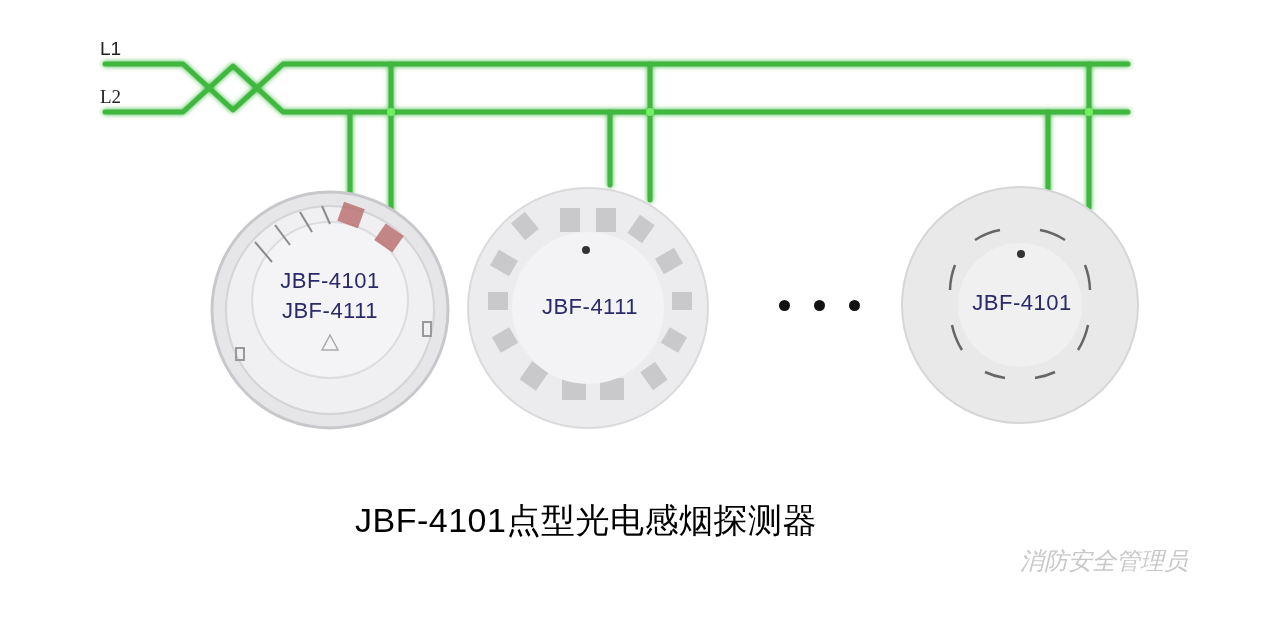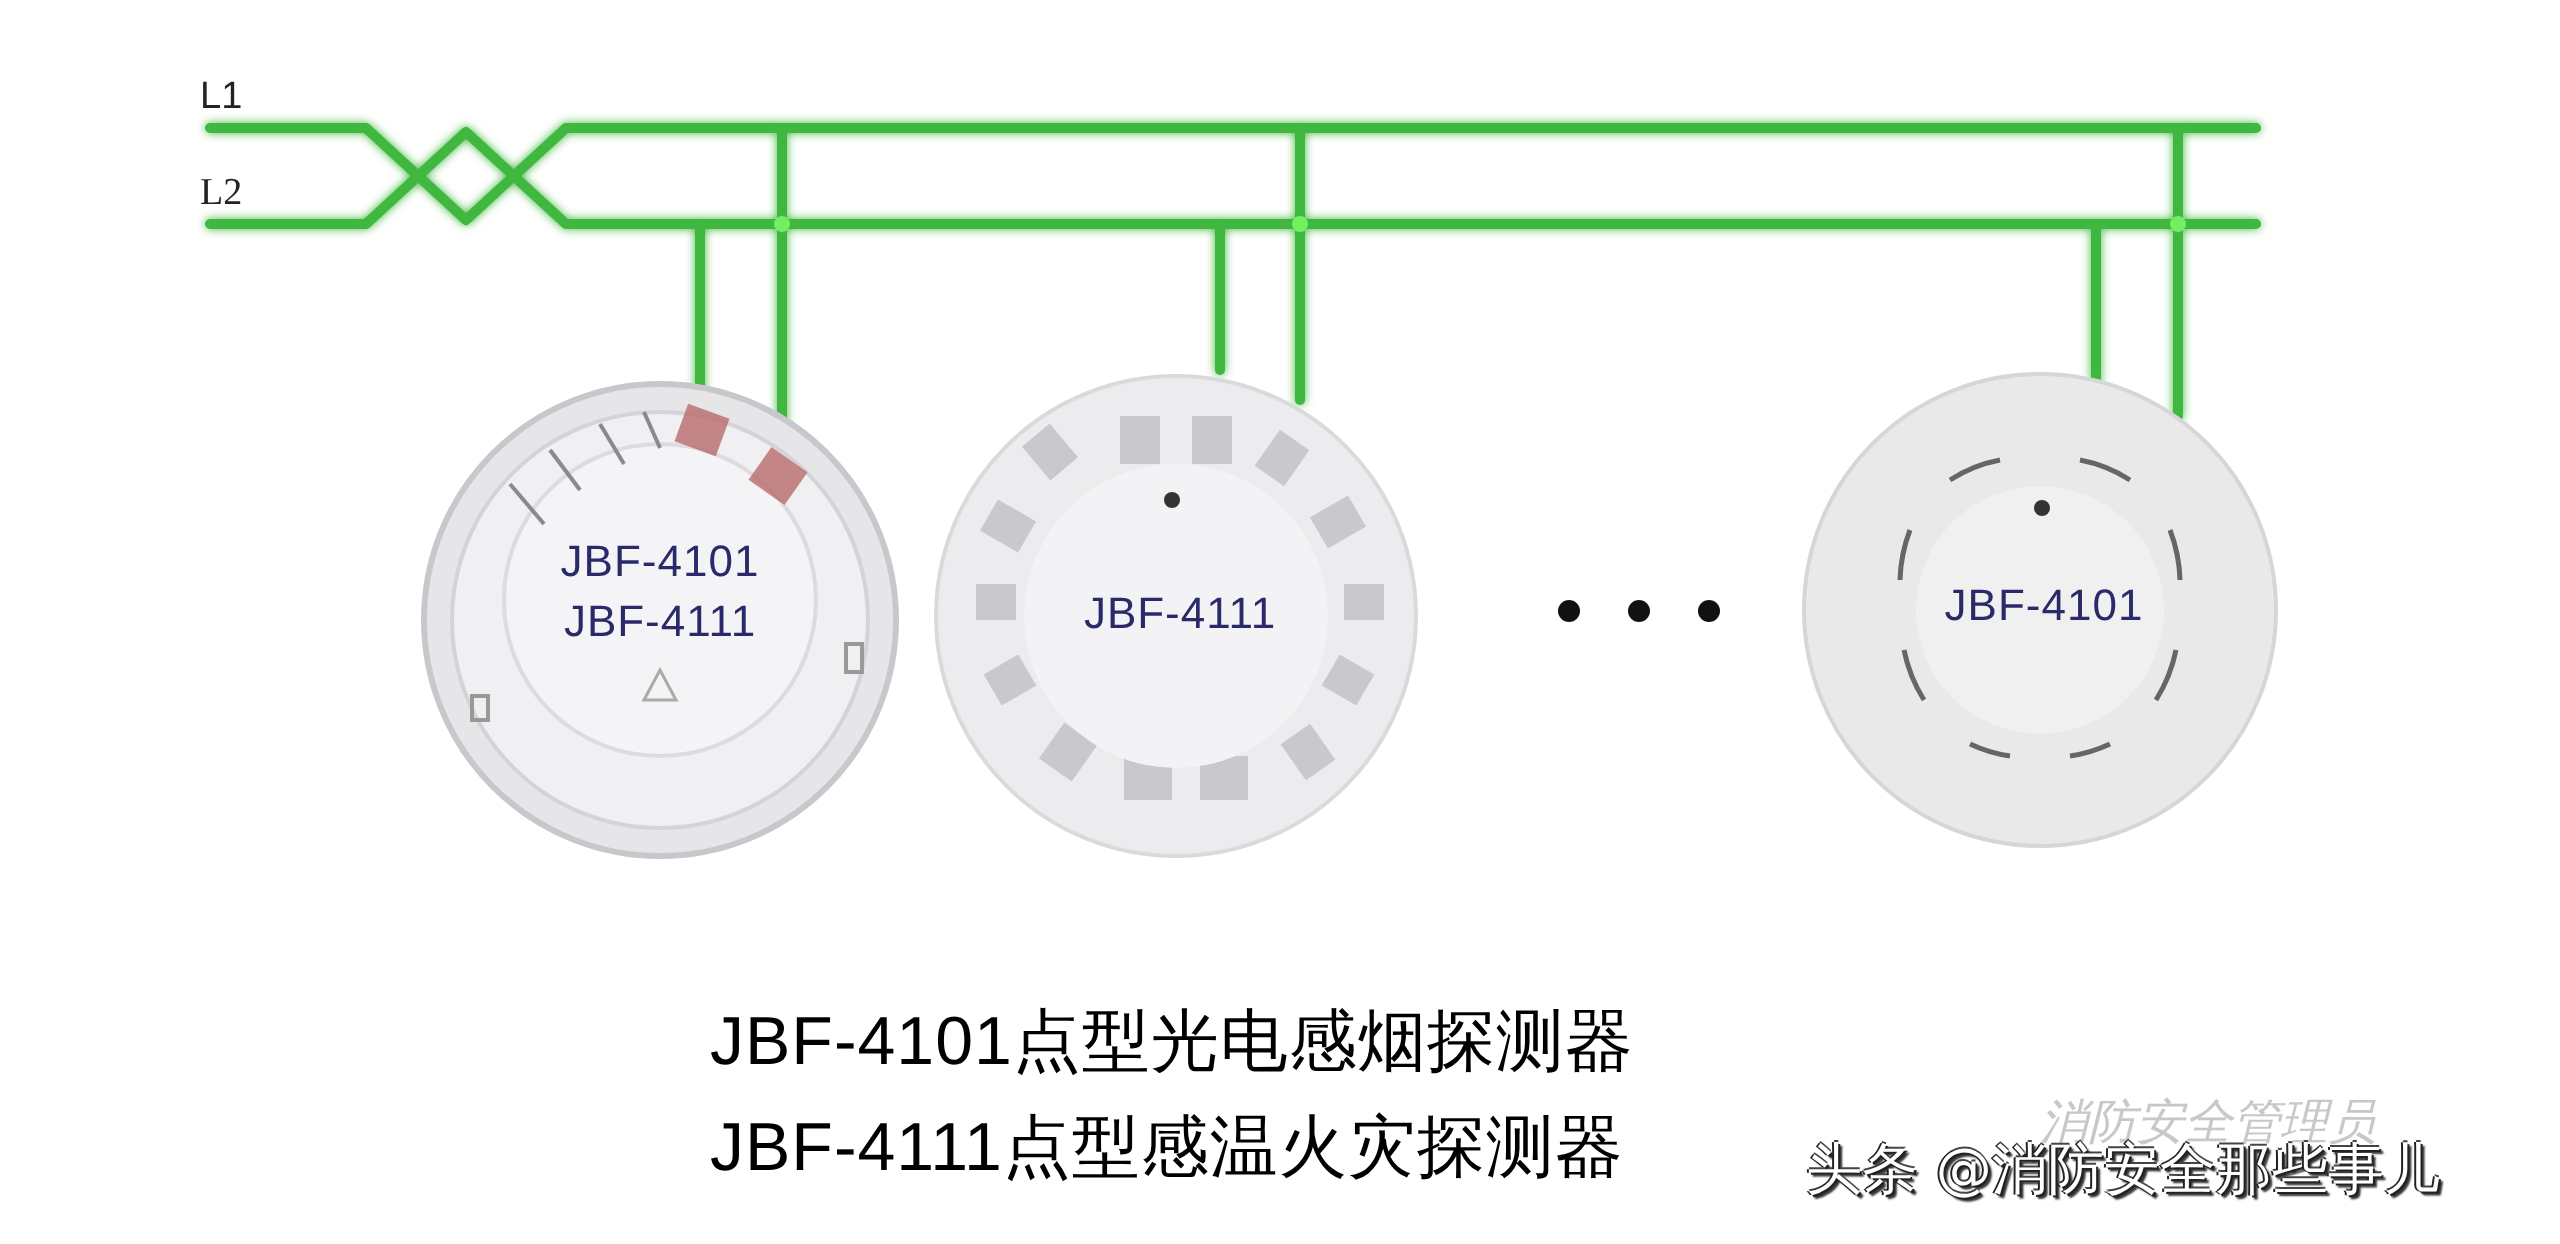--- a/index.html
+++ b/index.html
@@ -121,17 +121,15 @@
     <div class="det-label" style="top:0;">JBF-4101</div>
   </div>
 
   <div class="ellipsis" style="left:779px;top:300px;">
     <span></span>
     <span></span>
     <span></span>
   </div>
 
   <div class="caption" style="top:498px;">JBF-4101点型光电感烟探测器</div>
-  <div class="caption" style="top:551px;">JBF-4111点型感温火灾探测器</div>
 
   <div class="wm1">消防安全管理员</div>
-  <div class="wm2">头条 @消防安全那些事儿</div>
 </div>
 
 </body></html>

